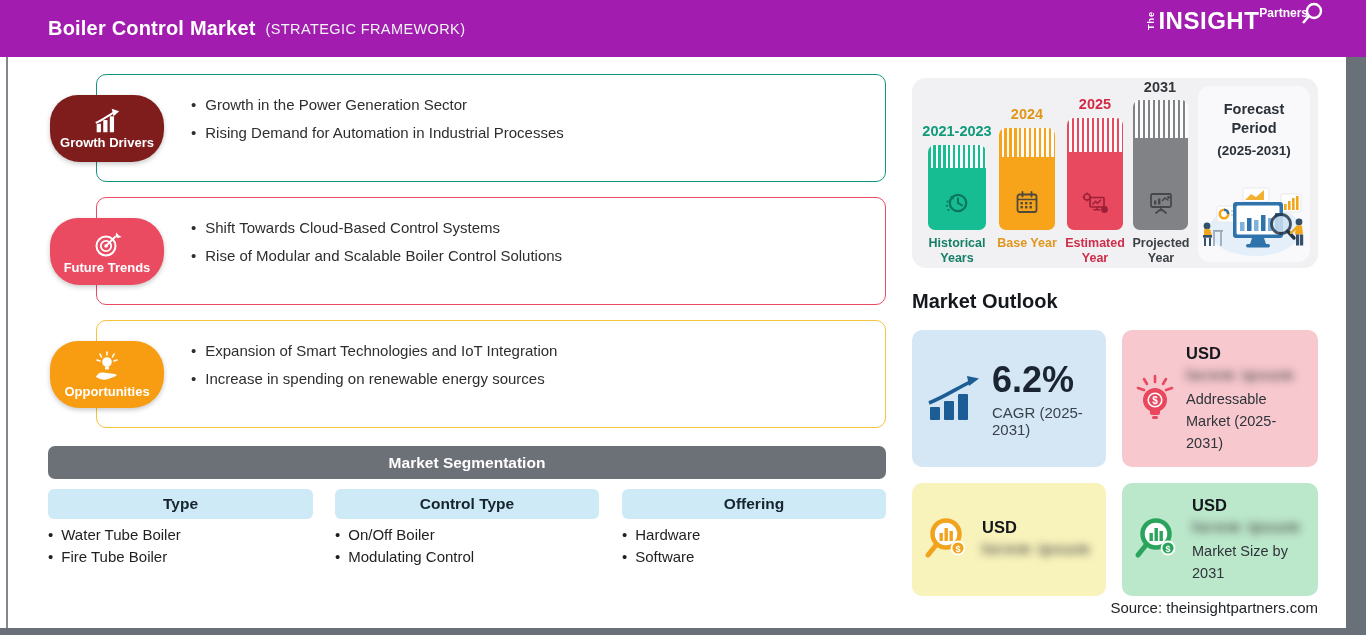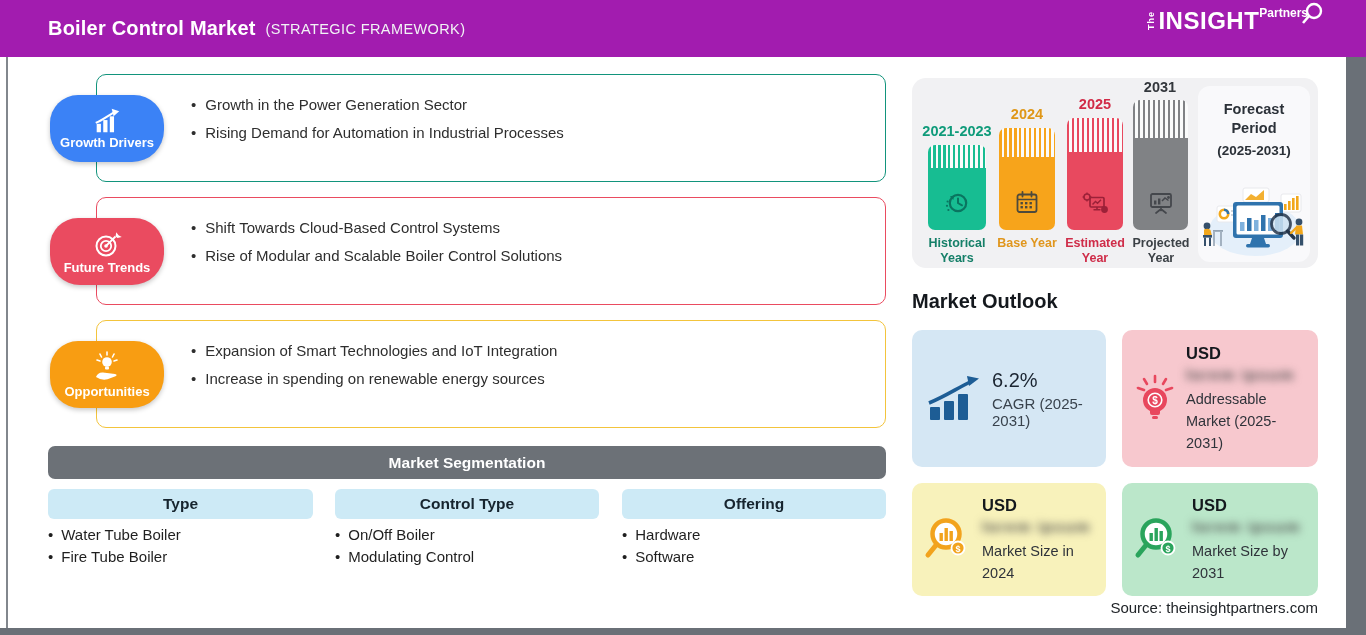--- a/index.html
+++ b/index.html
@@ -29,21 +29,21 @@
   #fw0{top:74px;border:1.6px solid #12947c;}
   #fw1{top:197px;border:1.6px solid #ea4b60;}
   #fw2{top:320px;border:1.6px solid #f3c43c;}
   .fw-list{list-style:none;margin:0;padding:20px 20px 0 94px;}
   .fw-list li{font-size:15px;color:#2e2e2e;line-height:20px;margin-bottom:8px;display:flex;}
   .fw-list li::before{content:"•";margin-right:9px;}
 
   .fw-badge{position:absolute;left:50px;width:114px;height:67px;border-radius:28px 30px 32px 30px;
             display:flex;flex-direction:column;align-items:center;justify-content:center;gap:1px;
             color:#fff;box-shadow:0 2px 5px rgba(0,0,0,.22);z-index:3;}
-  #badge0{top:95px;background:#3b82f6;}
+  #badge0{top:95px;background:#7f1d1d;}
   #badge1{top:218px;background:#ea4b60;}
   #badge2{top:341px;background:#f89d12;}
   .fw-badge .lbl{font-size:13px;font-weight:700;}
 
   
   .seg-bar{position:absolute;left:48px;top:446px;width:838px;height:33px;background:#6c7177;
            border-radius:7px;display:flex;align-items:center;justify-content:center;
            color:#fff;font-size:15.5px;font-weight:700;}
   .seg-col{position:absolute;top:489px;height:30px;background:#cdeaf6;border-radius:6px;
            display:flex;align-items:center;justify-content:center;font-size:15.5px;font-weight:700;color:#16242e;}
@@ -85,21 +85,21 @@
 
   
   .mo-title{position:absolute;left:912px;top:290px;font-size:20px;font-weight:700;color:#14181d;}
   .mo-card{position:absolute;border-radius:10px;display:flex;align-items:center;box-sizing:border-box;}
   #card-cagr{left:912px;top:330px;width:194px;height:137px;background:#d5e7f4;}
   #card-pink{left:1122px;top:330px;width:196px;height:137px;background:#f7c8ce;}
   #card-yellow{left:912px;top:483px;width:194px;height:113px;background:#f8f2bb;}
   #card-green{left:1122px;top:483px;width:196px;height:113px;background:#bbe7ca;}
   .cagr-icon{margin-left:14px;flex:0 0 auto;}
   .cagr-text{margin-left:10px;}
-  .cagr-value{font-size:20px;font-weight:400;color:#1b2531;}
+  .cagr-value{font-size:36px;font-weight:700;color:#1b2531;}
   .cagr-label{font-size:15px;color:#39434d;margin-top:3px;}
   .usd-icon{margin-left:10px;flex:0 0 auto;}
   .usd-text{margin-left:8px;width:120px;}
   .usd-cur{font-size:16.5px;font-weight:800;color:#14181d;}
   .usd-blur{font-size:15.5px;font-weight:700;color:#4a4a4a;filter:blur(4px);letter-spacing:1.5px;
             margin:3px 0 4px;white-space:nowrap;}
   .usd-label{font-size:14.5px;color:#2f333a;line-height:22px;}
 
   .source{position:absolute;top:599px;right:48px;font-size:15px;color:#202428;}
 </style>
@@ -370,21 +370,20 @@
       <rect x="17.5" y="18" width="3.4" height="8" fill="#f2a31d"></rect>
       <rect x="22.5" y="13" width="3.4" height="13" fill="#f2a31d"></rect>
       <rect x="27.5" y="16" width="3.4" height="10" fill="#f2a31d"></rect>
       <line x1="14.5" y1="29.5" x2="6" y2="40" stroke="#f2a31d" stroke-width="5" stroke-linecap="round"></line>
       <circle cx="36" cy="33" r="6.5" fill="#f2a31d" stroke="#fff" stroke-width="1.8"></circle>
       <text x="36" y="36.5" text-anchor="middle" font-size="9" font-weight="bold" fill="#fff" font-family="Liberation Sans, sans-serif">$</text>
     </svg>
     <div class="usd-text">
       <div class="usd-cur">USD</div>
       <div class="usd-blur">lorem ipsum</div>
-      <div class="usd-label">Market Size in 2024</div>
     </div>
   </div>
 
   <div class="mo-card" id="card-green">
     <svg class="usd-icon" width="52" height="50" viewBox="0 0 52 50">
       <circle cx="24" cy="19" r="13.5" fill="#fff" stroke="#2aa45c" stroke-width="4.5"></circle>
       <rect x="17.5" y="18" width="3.4" height="8" fill="#2aa45c"></rect>
       <rect x="22.5" y="13" width="3.4" height="13" fill="#2aa45c"></rect>
       <rect x="27.5" y="16" width="3.4" height="10" fill="#2aa45c"></rect>
       <line x1="14.5" y1="29.5" x2="6" y2="40" stroke="#2aa45c" stroke-width="5" stroke-linecap="round"></line>

